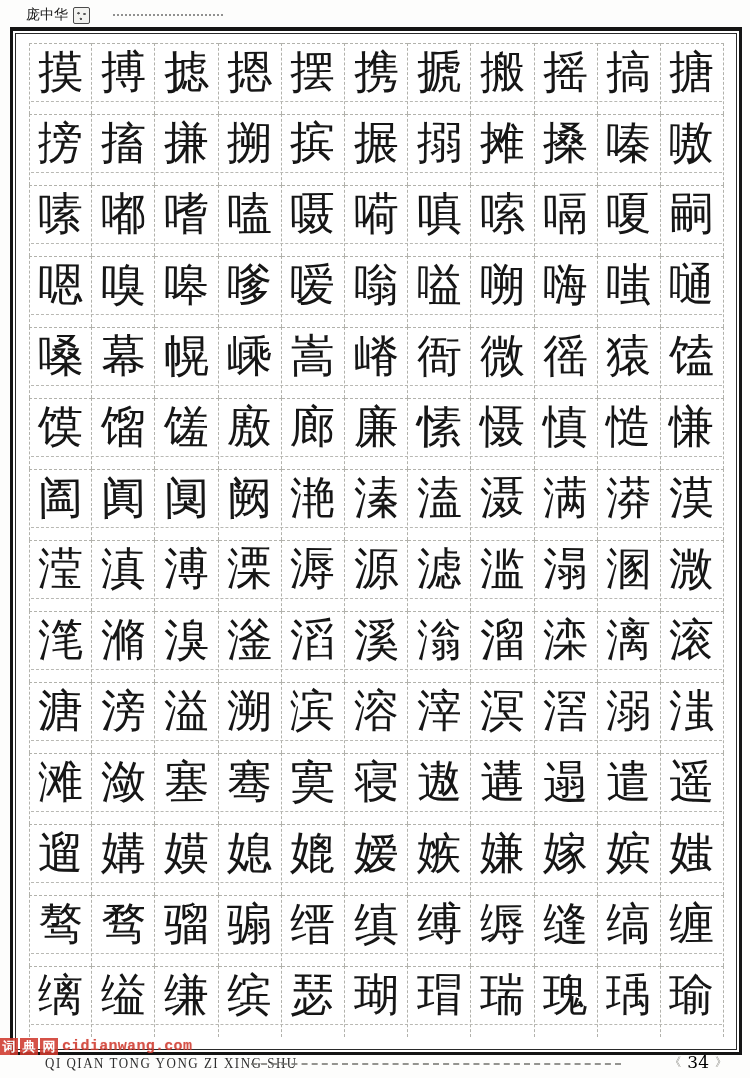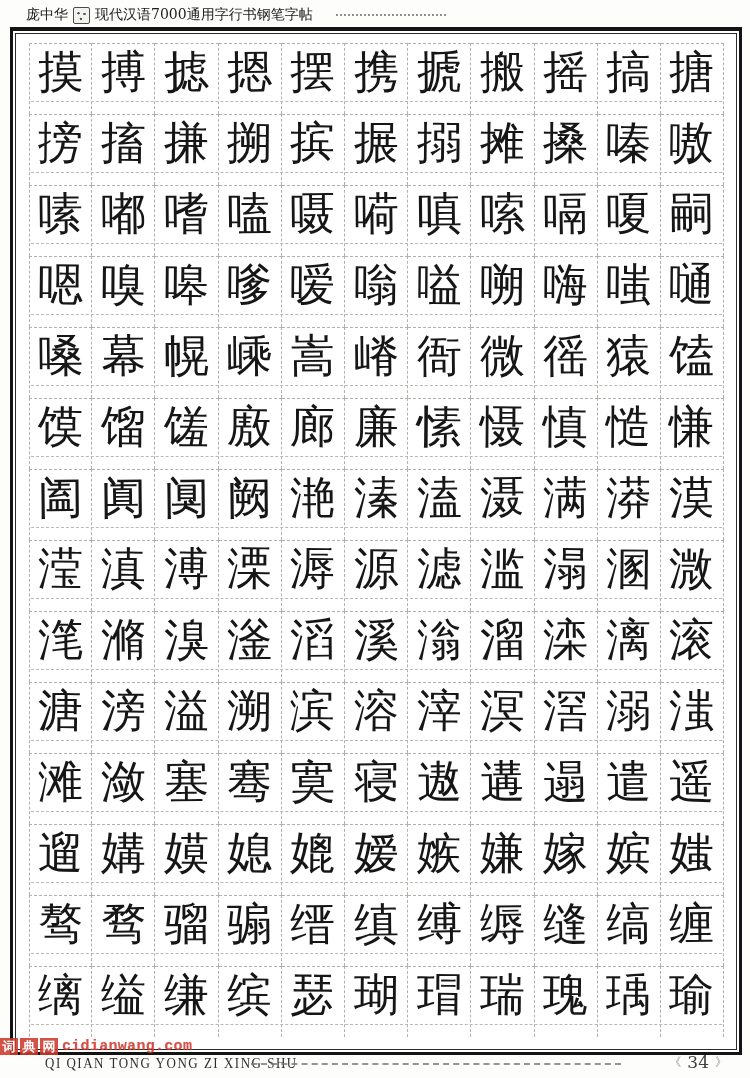--- a/index.html
+++ b/index.html
@@ -65,21 +65,21 @@
     letter-spacing:1.5px;transform:scaleY(1.1);white-space:nowrap;
   }
   .footer-rule{
     position:absolute;left:250px;right:130px;top:11px;height:0;
     border-top:2px dashed #7a7a76;opacity:.8;
   }
   .footer-page{
     position:absolute;right:24px;top:0;display:flex;align-items:center;gap:6px;
     font-family:"DejaVu Serif","Liberation Serif",serif;
   }
-  .page-num{font-size:17px;color:#404040;}
+  .page-num{font-size:17px;color:#000000;}
   .ornament{font-size:12px;color:#8a8a84;}
   
   .watermark{
     position:absolute;left:0px;top:1038px;display:flex;align-items:center;
     opacity:.88;z-index:5;
   }
   .wm-boxes{display:flex;gap:2px;}
   .wm-box{
     width:18px;height:17px;background:#d03a2e;color:#fff;
     font-size:13px;line-height:17px;text-align:center;
@@ -90,21 +90,20 @@
     font-family:Liberation Mono, monospace;letter-spacing:.3px;
     text-shadow:0 0 1px rgba(208,58,46,.4);
   }
 </style>
 </head>
 <body>
 
 <div class="header">
   <span>庞中华</span>
   <span class="seal"></span>
-  <span>现代汉语7000通用字行书钢笔字帖</span>
   <span class="header-dash"></span>
   <span class="header-spacer"></span>
 </div>
 
 <div class="frame">
   <div class="frame-inner">
     <div class="grid" id="char-grid">
         <div class="row">
           <div class="cell">
             <span class="char">摸</span>

